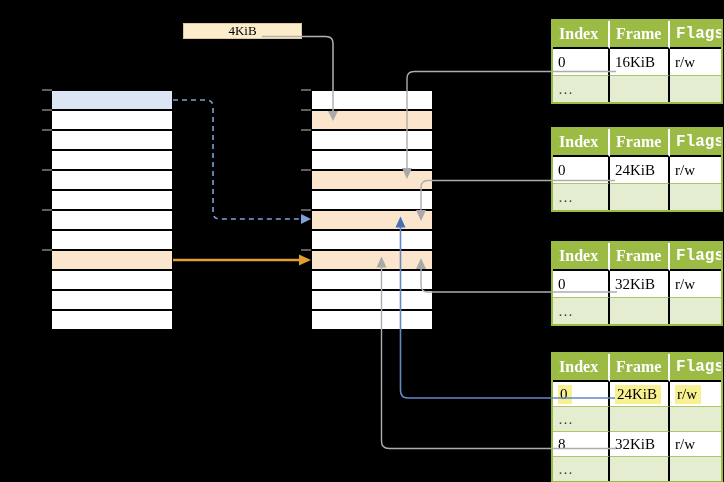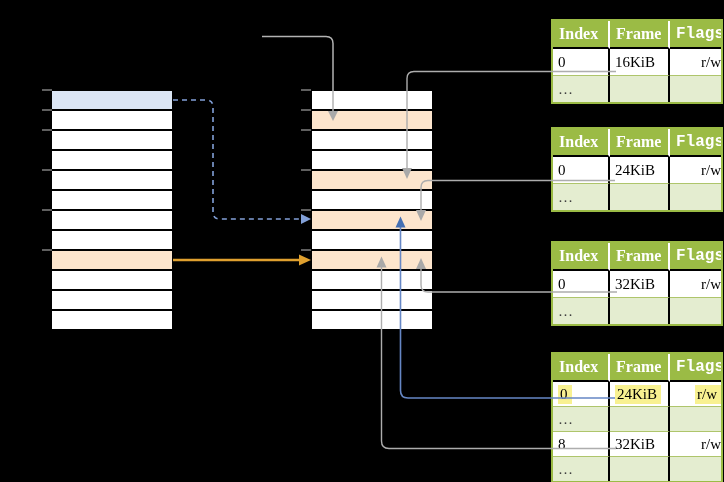--- a/index.html
+++ b/index.html
@@ -30,21 +30,21 @@
     padding:0 13px 1px 6px;height:25px;border-right:2px solid #fff;border-bottom:2px solid #000;
     overflow:hidden;white-space:nowrap;
   }
   .pt th:last-child{border-right:none;font-family:Liberation Mono, monospace;}
   .pt td{
     font-size:15px;color:#000;padding:0 0 0 5px;height:26px;
     border-right:2px solid #000;border-bottom:1px solid #aec56b;
     vertical-align:middle;overflow:hidden;white-space:nowrap;
   }
   .pt.small td{height:24px;}
-  .pt td:last-child{border-right:none;text-align:right;}
+  .pt td:last-child{border-right:none;}
   .pt tr:last-child td{border-bottom:none;}
   .pt tr.alt td{background:#e4edd0;color:#3f3f3f;}
   .hl{background:#f8f191;padding:1px 4px 2px 2px;}
   
   svg.overlay{position:absolute;left:0;top:0;z-index:6;pointer-events:none;}
 </style>
 </head>
 <body>
 
 <div class="canvas">
@@ -72,20 +72,23 @@
     <div class="c hl-orange"></div>
     <div class="c"></div>
     <div class="c hl-orange"></div>
     <div class="c"></div>
     <div class="c hl-orange"></div>
     <div class="c"></div>
     <div class="c"></div>
     <div class="c"></div>
   </div>
 
+  <div class="labelbox">
+    <span>4KiB</span>
+  </div>
 
   <table class="pt" style="top:19px;">
     <colgroup>
         <col style="width:57px">
         <col style="width:60px">
         <col style="width:51px">
       </colgroup>
     <tbody>
         <tr>
       <th>Index</th>

